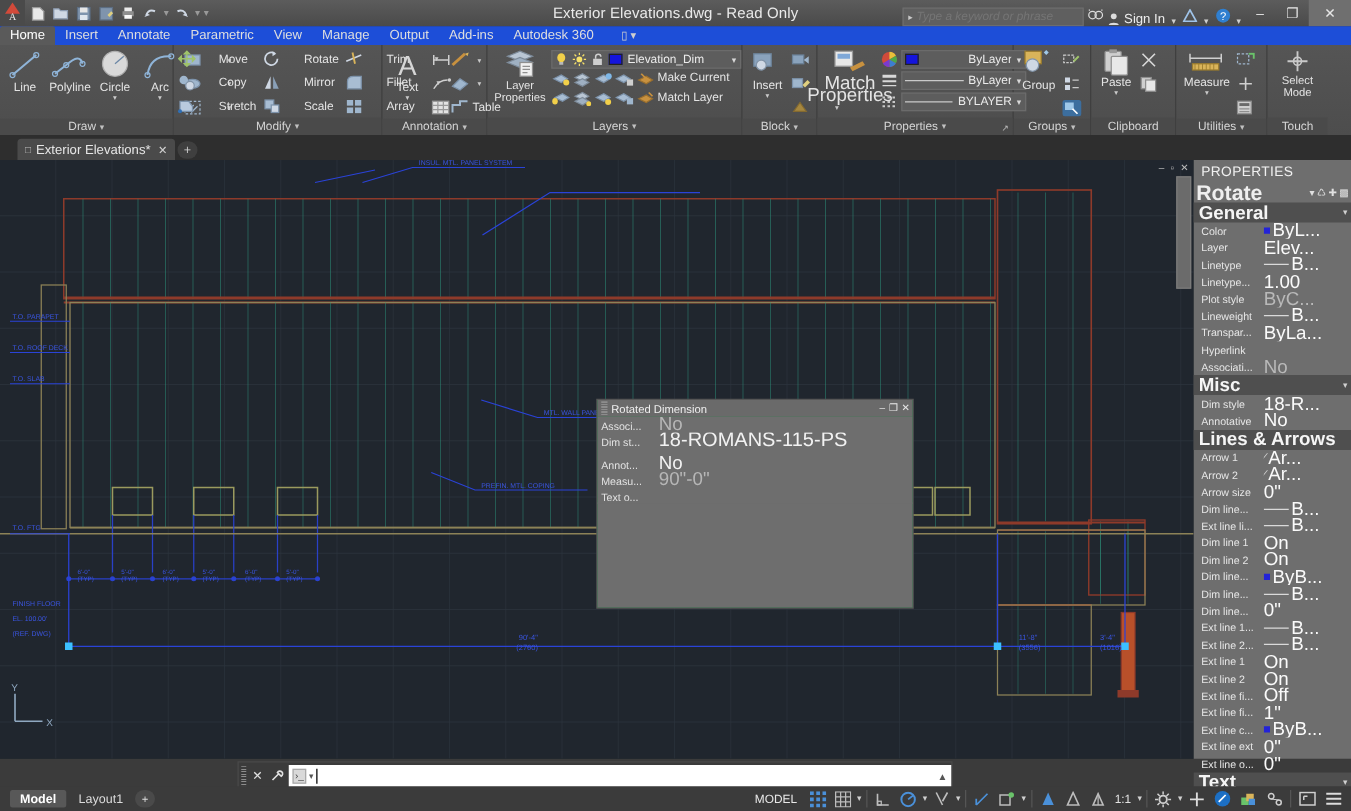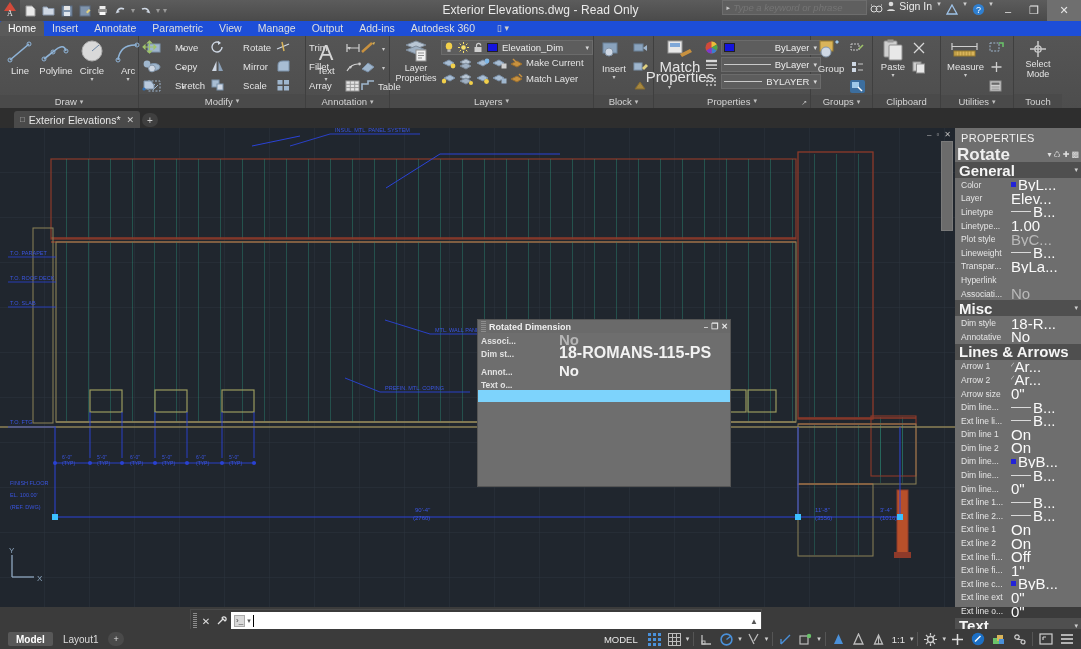--- a/index.html
+++ b/index.html
@@ -14,21 +14,21 @@
   .appbtn .tri{ position:absolute; left:4px; top:2px; width:0;height:0;
     border-left:6px solid transparent;border-right:6px solid transparent;border-bottom:9px solid #d24a3a;}
   .appbtn .ltr{ position:absolute; left:0; top:9px; width:20px; text-align:center;
     font-size:8px; color:#e8e8e8; font-family:"Liberation Serif",serif; }
   .qat{ display:flex; align-items:center; gap:1px; padding-left:2px; height:21px; }
   .qicon{ width:17px;height:17px; display:flex;align-items:center;justify-content:center;
     font-size:10px; color:#dcdcdc; border-radius:2px; }
   .qicon.sep{ width:6px; color:#999; font-size:8px;}
   .title-txt{ position:absolute; left:0; width:1081px; text-align:center; top:3px;
     font-size:12px; color:#eaeaea; letter-spacing:.1px; pointer-events:none;}
-  .tb-right{ margin-left:auto; display:flex; align-items:flex-start; height:21px; }
+  .tb-right{ margin-left:auto; display:flex; align-items:flex-end; height:21px; }
   .srchbox{ width:145px; height:15px; background:#5f5f5f; border:1px solid #6d6d6d;
     display:flex; align-items:center; }
   .srchbox .arw{ width:10px; text-align:center; font-size:7px; color:#c9c9c9;}
   .srchbox input{ flex:1; background:transparent; border:0; outline:0; font-size:9.5px;
     color:#b9b9b9; font-style:italic; font-family:"Liberation Sans",sans-serif;}
   .tb-ico{ width:18px;height:18px;display:flex;align-items:center;justify-content:center;
     color:#dcdcdc; font-size:11px;}
   .signin{ font-size:10.5px; color:#ececec; padding:0 3px 0 1px; display:flex; align-items:center; gap:3px;}
   .caret{ font-size:7px; color:#cfcfcf; width:8px; text-align:center;}
   .wbtn{ width:26px;height:21px;display:flex;align-items:center;justify-content:center;
@@ -89,30 +89,30 @@
     background:#20262e; overflow:hidden; }
   .vpctl{ position:absolute; right:4px; top:2px; display:flex; gap:5px; font-size:8px;
     color:#bdbdbd; z-index:6;}
   .vscroll{ position:absolute; right:2px; top:13px; width:12px; height:90px;
     background:#6b6b6b; border:1px solid #7a7a7a; z-index:6;}
   .ucs{ position:absolute; left:8px; bottom:22px; z-index:5; }
   .ucs .zl{ font-size:8px; fill:#8fa8c0; }
 
   
   .rotdim{ position:absolute; left:478px; top:320px; width:252px; height:166px;
-    background:#7dd3fc; box-shadow:0 0 0 1px #555; z-index:20;font-weight:bold;}
+    background:#15803d; box-shadow:0 0 0 1px #555; z-index:20;}
   .rotdim .rd-head{ height:13px; background:#6a6a6a; display:flex; align-items:center;
     padding-left:3px; font-size:9px; color:#efefef; position:relative;}
   .rotdim .grip{ width:5px; height:11px; background:
      repeating-linear-gradient(to bottom,#8d8d8d 0 1px,transparent 1px 2px);
      margin-right:3px;}
   .rotdim .hbtns{ position:absolute; right:2px; top:0; display:flex; gap:3px;
     font-size:8px; color:#e8e8e8; align-items:center; height:13px;}
   .rotdim .rd-body{ background:#6e6e6e; padding:0 3px;}
-  .rd-row{ display:flex; align-items:flex-start; height:13px;gap:32px; }
+  .rd-row{ display:flex; align-items:flex-start; height:13px; }
   .rd-row .k{ width:46px; font-size:8.5px; color:#e2e2e2; padding-top:3px;}
   .rd-row .v{ flex:1; font-size:15px; color:#f2f2f2; line-height:14px;
     white-space:nowrap; overflow:hidden; font-family:"Liberation Sans",sans-serif;}
   .rd-row .v.dim{ color:#b6b6b6; }
   .rotdim .rd-fill{ position:absolute; left:0; top:82px; width:252px; height:84px; background:#6e6e6e;}
 
   
   .props{ position:absolute; left:955px; top:128px; width:126px; height:479px;
     background:#6e6e6e; }
   .props .ptitlebar{ height:19px; display:flex; align-items:center; padding-left:6px;
@@ -1077,20 +1077,24 @@
       </div>
       <div class="rd-row" style="height:18px">
         <span class="k">Dim st...</span>
         <span class="v" style="font-size:16px">18-ROMANS-115-PS</span>
       </div>
       <div class="rd-row">
         <span class="k">Annot...</span>
         <span class="v">No</span>
       </div>
       <div class="rd-row">
+        <span class="k">Measu...</span>
+        <span class="v dim">90"-0"</span>
+      </div>
+      <div class="rd-row">
         <span class="k">Text o...</span>
         <span class="v"></span>
       </div>
     </div>
   </div>
 
   <div class="props">
     <div class="ptitlebar">
       <span>PROPERTIES</span>
     </div>

